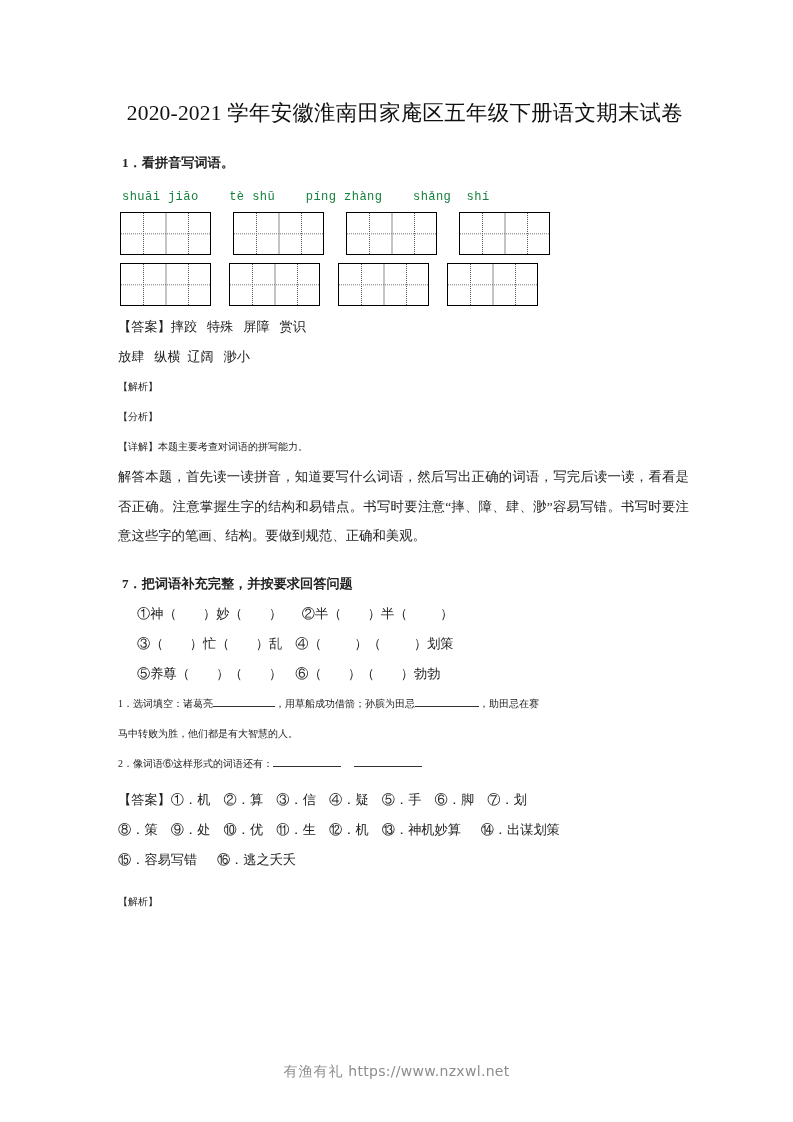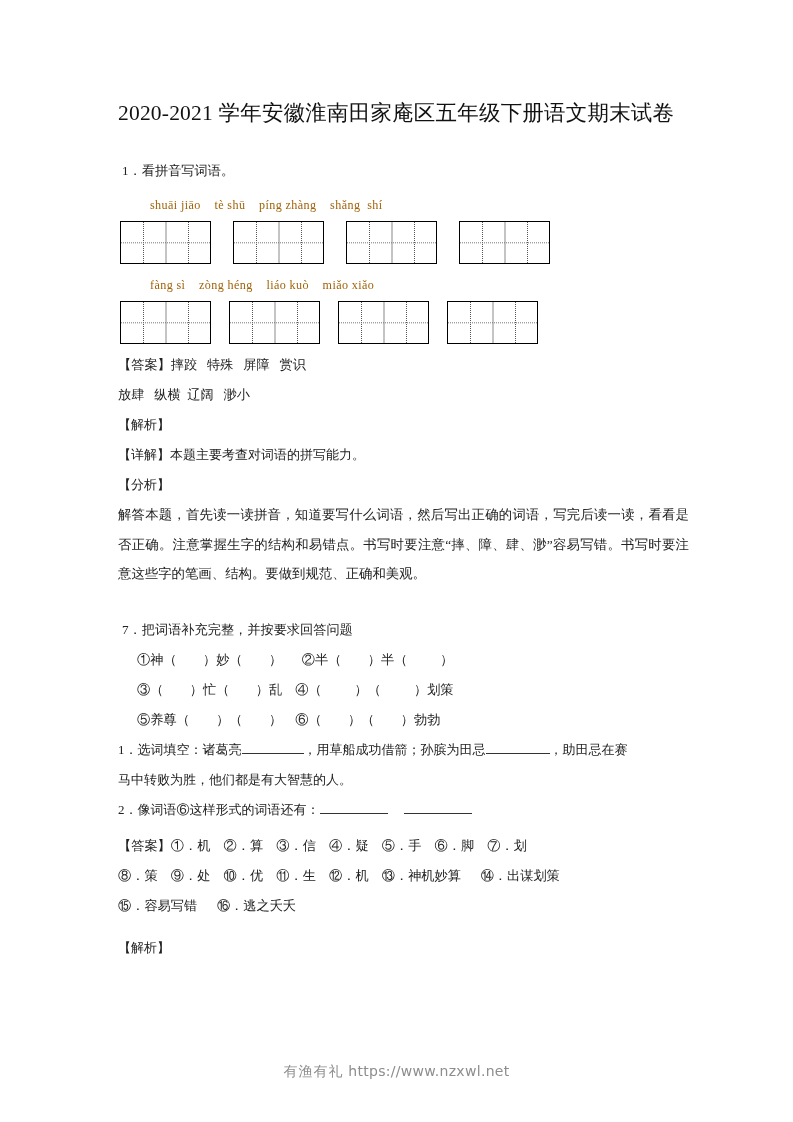--- a/index.html
+++ b/index.html
@@ -19,21 +19,21 @@
     position: absolute;
     left: 0; top: 0;
     width: 793px;
     height: 1122px;
     box-sizing: border-box;
     padding: 96px 104px 0 118px;
   }
 
   
   .doc-title {
-    text-align: left;
+    text-align: right;
     font-size: 21.5px;
     line-height: 34px;
     letter-spacing: 0.2px;
     color: #111;
     margin: 0 0 4px 0;
     font-weight: normal;
     padding-right: 6px;
   }
   .doc-title .ttl-line2 { display: block; }
 
@@ -43,50 +43,50 @@
     line-height: 30px;
     color: #222;
     white-space: pre;
     margin-left: 19px;
   }
   .q-head {
     font-size: 13.2px;
     line-height: 30px;
     color: #222;
     padding-left: 4px;
-    margin-top: 26px;
+    margin-top: 18px;
+    font-weight: bold;
   }
   .para {
     font-size: 13.4px;
     line-height: 29.5px;
     color: #222;
     text-align: justify;
   }
   .ans-line {
     font-size: 13.2px;
     line-height: 30px;
     color: #222;
     white-space: pre;
   }
   .tag-line {
-    font-size: 13px;
+    font-size: 10px;
     line-height: 30px;
     color: #222;
   }
 
   
   .pinyin {
-    font-family: Liberation Serif, serif;
+    font-family: Liberation Mono, monospace;
     font-size: 12.1px;
     letter-spacing: 0.4px;
-    color: #a16207;
+    color: #15803d;
     white-space: pre;
     margin-top: 12px;
     padding-left: 4px;
-    margin-left: 28px;
   }
   .pinyin.row2 { margin-top: 14px; }
 
   
   .grid-row {
     display: flex;
     margin-top: 8px;
     padding-left: 2px;
   }
   .grid-row.r1 { gap: 22px; }
@@ -191,21 +191,20 @@
       <span class="hdash"></span>
     </div>
     <div class="tzg">
       <span class="vdash a"></span>
       <span class="vdash b"></span>
       <span class="vmid"></span>
       <span class="hdash"></span>
     </div>
   </div>
 
-  <div class="pinyin row2">fàng sì    zòng héng    liáo kuò    miǎo xiǎo</div>
 
   <div class="grid-row r2">
     <div class="tzg">
       <span class="vdash a"></span>
       <span class="vdash b"></span>
       <span class="vmid"></span>
       <span class="hdash"></span>
     </div>
     <div class="tzg">
       <span class="vdash a"></span>
@@ -225,22 +224,22 @@
       <span class="vmid"></span>
       <span class="hdash"></span>
     </div>
   </div>
 
   <div class="spacer-sm"></div>
 
   <div class="ans-line">【答案】摔跤   特殊   屏障   赏识</div>
   <div class="ans-line">放肆   纵横  辽阔   渺小</div>
   <div class="tag-line">【解析】</div>
+  <div class="tag-line">【分析】</div>
   <div class="tag-line">【详解】本题主要考查对词语的拼写能力。</div>
-  <div class="tag-line">【分析】</div>
   <div class="para">解答本题，首先读一读拼音，知道要写什么词语，然后写出正确的词语，写完后读一读，看看是否正确。注意掌握生字的结构和易错点。书写时要注意“摔、障、肆、渺”容易写错。书写时要注意这些字的笔画、结构。要做到规范、正确和美观。</div>
 
   <div class="q-head">7．把词语补充完整，并按要求回答问题</div>
 
   <div class="q-line">①神（        ）妙（        ）      ②半（        ）半（          ）</div>
   <div class="q-line">③（        ）忙（        ）乱    ④（          ）（          ）划策</div>
   <div class="q-line">⑤养尊（        ）（        ）    ⑥（        ）（        ）勃勃</div>
 
   <div class="tag-line">
     <span>1．选词填空：诸葛亮</span><span class="blank w1"></span><span>，用草船成功借箭；孙膑为田忌</span><span class="blank w2"></span><span>，助田忌在赛</span>

